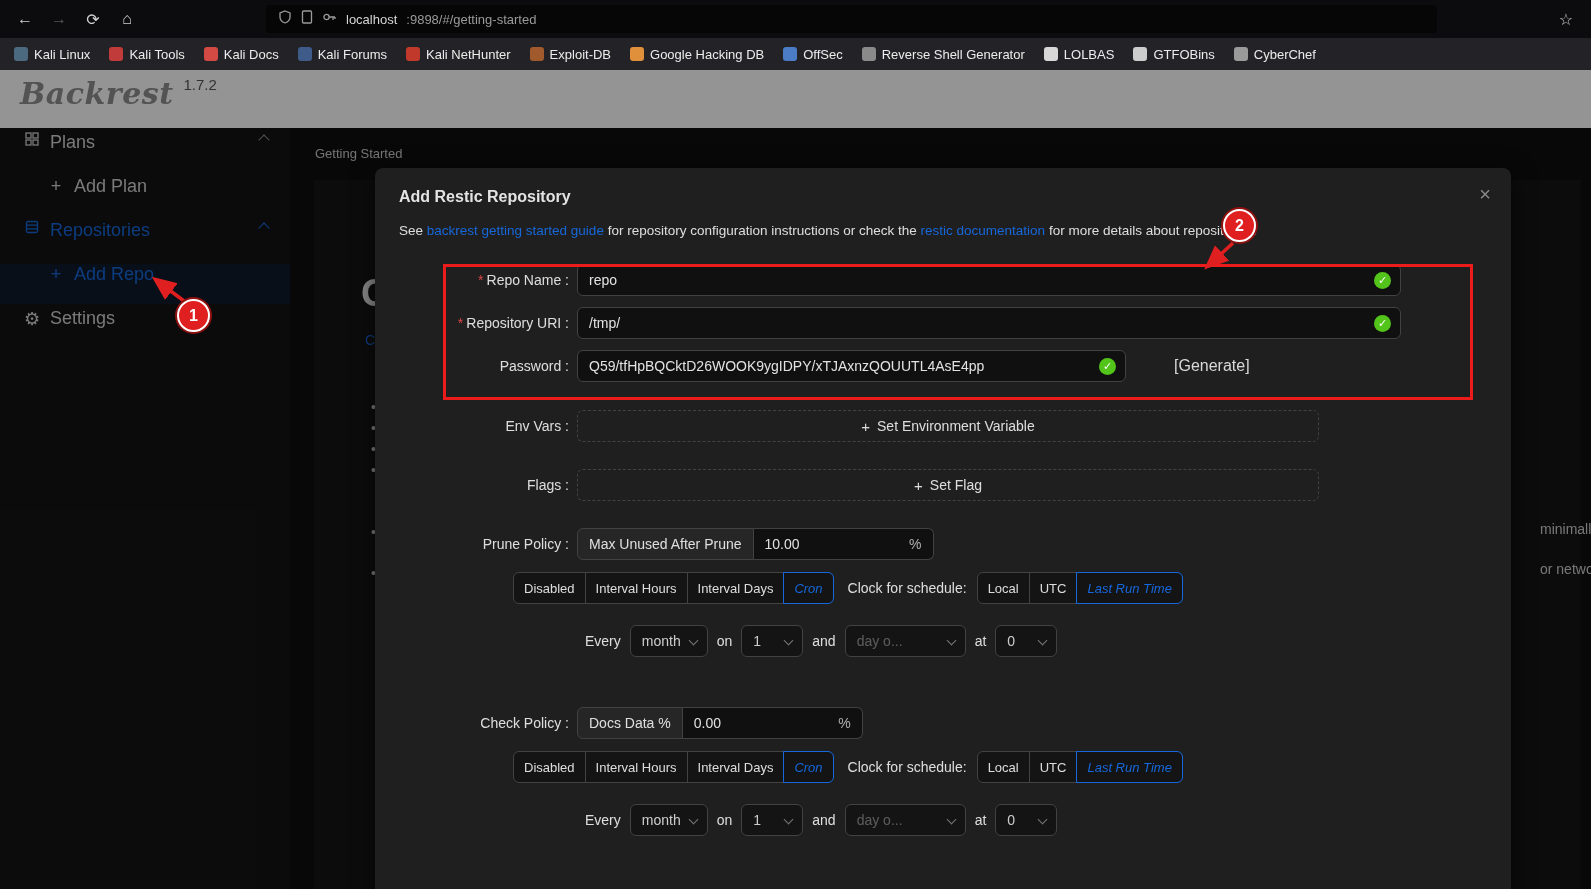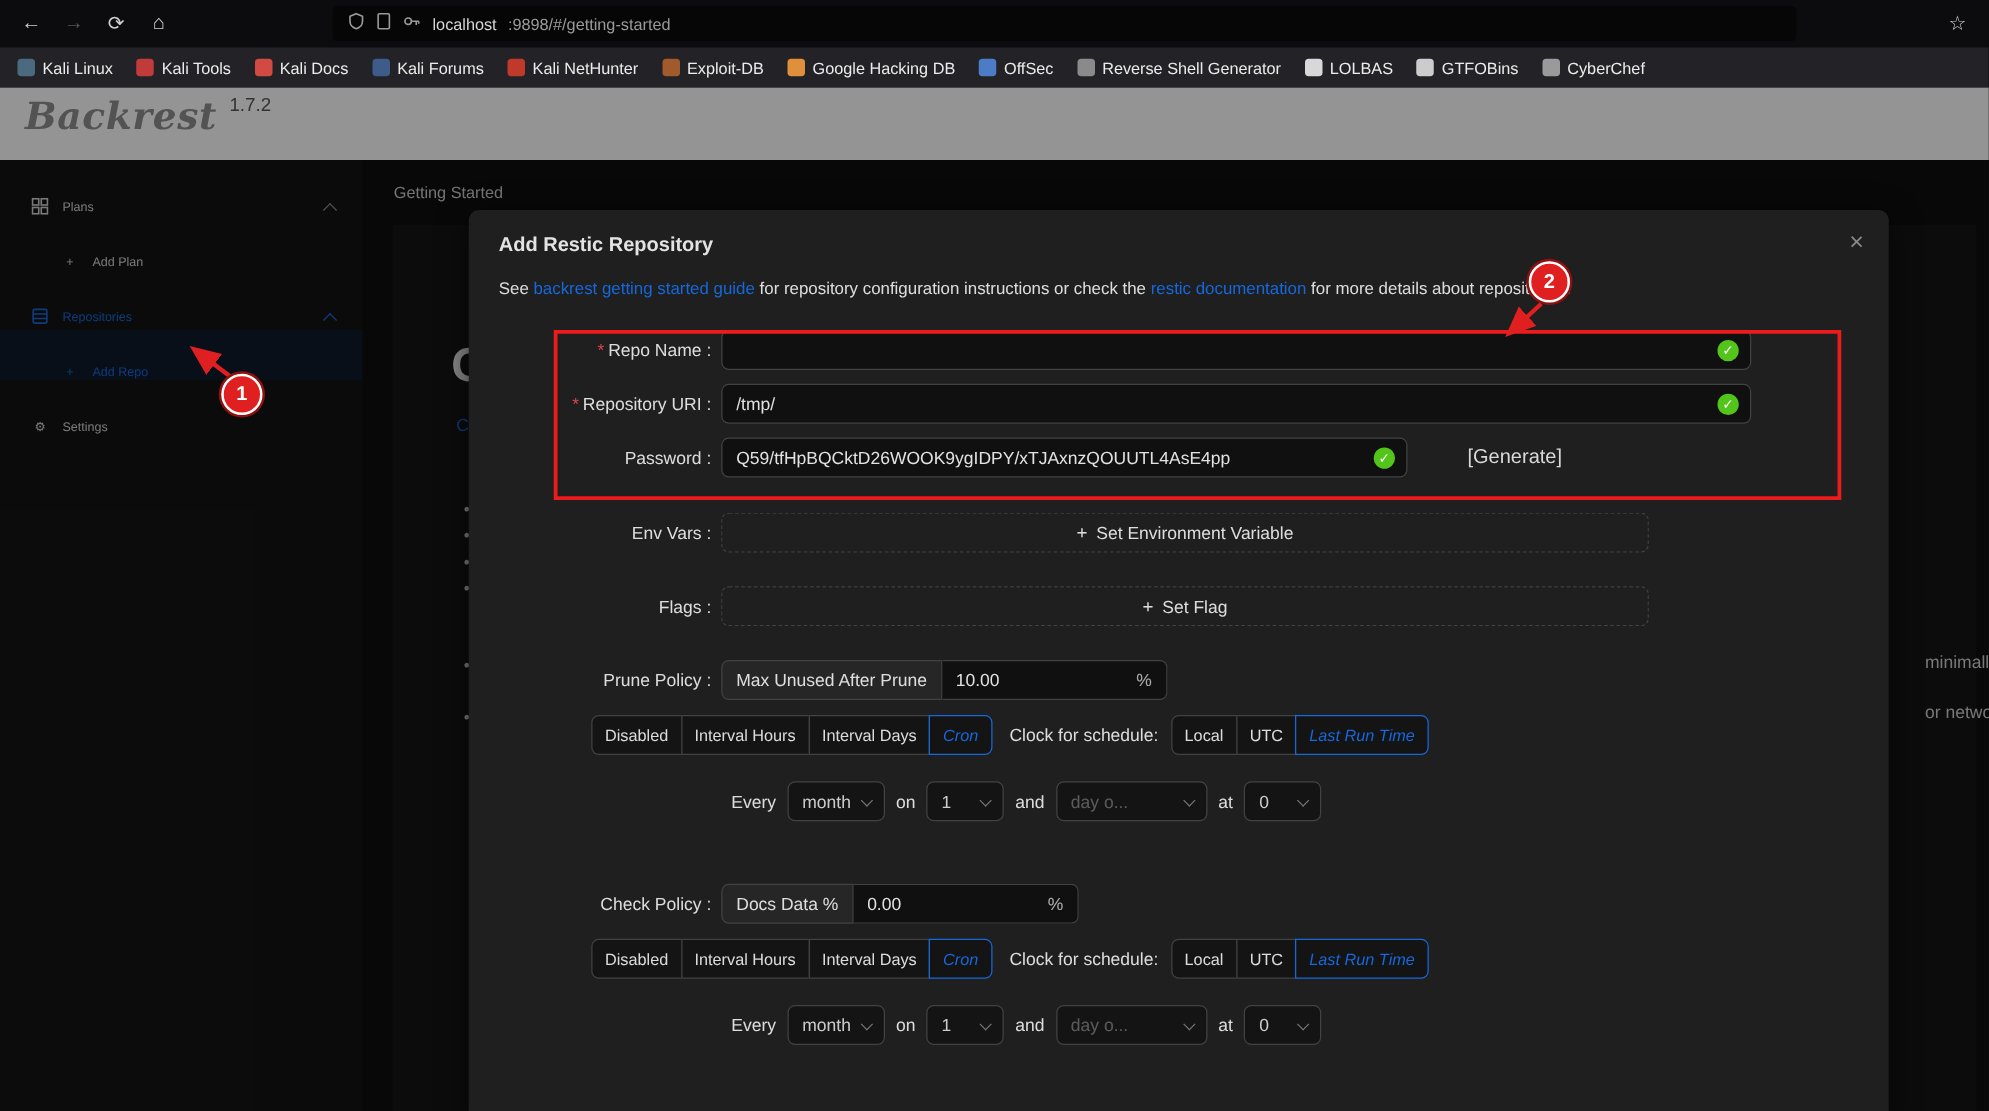--- a/index.html
+++ b/index.html
@@ -27,22 +27,22 @@
 
   
   .app { position:absolute; top:70px; left:0; right:0; bottom:0; background:#101010; }
   .app-header { position:absolute; top:0; left:0; right:0; height:58px; background:#ffffff;
     display:flex; align-items:flex-start; padding:6px 20px 0 20px; }
   .logo { font-family:"DejaVu Serif",serif; font-style:italic; font-weight:bold;
     font-size:30px; color:#8f8f8f; letter-spacing:0.5px; }
   .version { margin-left:10px; font-size:15px; color:#585858; }
 
   .sidebar { position:absolute; top:58px; left:0; width:290px; bottom:0; background:#141414; padding-top:4px; }
-  .side-item { height:40px; display:flex; align-items:flex-end; gap:10px; padding:0 24px;
-    font-size:10px; color:#d2d2d2; cursor:pointer; margin-bottom:4px; position:relative; }
+  .side-item { height:40px; display:flex; align-items:flex-start; gap:10px; padding:0 24px;
+    font-size:18px; color:#d2d2d2; cursor:pointer; margin-bottom:4px; position:relative; }
   .side-item.sub { padding-left:48px; }
   .side-item.blue { color:#1668dc; }
   .side-item.selected { background:#111a2c; }
   .side-item .ico { width:16px; display:flex; justify-content:center; color:inherit; }
   .chev-up { position:absolute; right:22px; width:8px; height:8px;
     border-right:1.5px solid #8a8a8a; border-bottom:1.5px solid #8a8a8a;
     transform:rotate(-135deg); margin-top:4px; }
   .side-item.blue .chev-up { border-color:#1668dc; }
 
   .main { position:absolute; top:58px; left:290px; right:0; bottom:0; background:#0f0f0f; }
@@ -84,21 +84,21 @@
 
   .pgroup { display:flex; }
   .paddon { height:32px; background:#262626; border:1px solid #424242; border-radius:6px 0 0 6px;
     display:flex; align-items:center; padding:0 11px; font-size:14px; color:rgba(255,255,255,0.85); }
   .pval { height:32px; width:180px; background:#101010; border:1px solid #424242; border-left:none;
     border-radius:0 6px 6px 0; display:flex; align-items:center; padding:0 11px; }
   .pval input { flex:1; background:transparent; border:none; outline:none; color:rgba(255,255,255,0.88);
     font:14px "Liberation Sans",sans-serif; min-width:0; }
   .psuffix { color:rgba(255,255,255,0.65); font-size:14px; margin-left:6px; }
 
-  .subrow { display:flex; align-items:center; margin:12px 0 0 74px; }
+  .subrow { display:flex; align-items:center; margin:12px 0 0 114px; }
   .seg { display:flex; }
   .seg-btn { height:32px; padding:0 10px; display:flex; align-items:center; font-size:13px;
     background:#141414; border:1px solid #424242; margin-left:-1px; color:rgba(255,255,255,0.85);
     cursor:pointer; position:relative; white-space:nowrap; }
   .seg-btn:first-child { border-radius:6px 0 0 6px; margin-left:0; }
   .seg-btn:last-child { border-radius:0 6px 6px 0;font-style:italic; }
   .seg-btn.active { color:#1668dc; border-color:#1668dc; z-index:2; }
   .clock-label { margin:0 10px 0 14px; font-size:14px; color:rgba(255,255,255,0.85); white-space:nowrap; }
 
   .cronrow { display:flex; align-items:center; gap:9px; margin:21px 0 0 186px; font-size:14px;
@@ -264,20 +264,21 @@
   <div class="modal">
     <div class="modal-title">Add Restic Repository</div>
     <div class="modal-close">×</div>
     <div class="modal-intro"><span>See </span><span class="link">backrest getting started guide</span><span> for repository configuration instructions or check the </span><span class="link">restic documentation</span><span> for more details about repositories.</span></div>
 
     <div class="form">
 
       <div class="frow">
         <div class="flabel"><span class="req">*</span><span>Repo Name :</span></div>
         <div class="tinput w-wide">
+          <input value="repo" style="">
           <span class="check-badge">✓</span>
         </div>
       </div>
 
       <div class="frow">
         <div class="flabel"><span class="req">*</span><span>Repository URI :</span></div>
         <div class="tinput w-wide">
           <input value="/tmp/" style="">
           <span class="check-badge">✓</span>
         </div>

